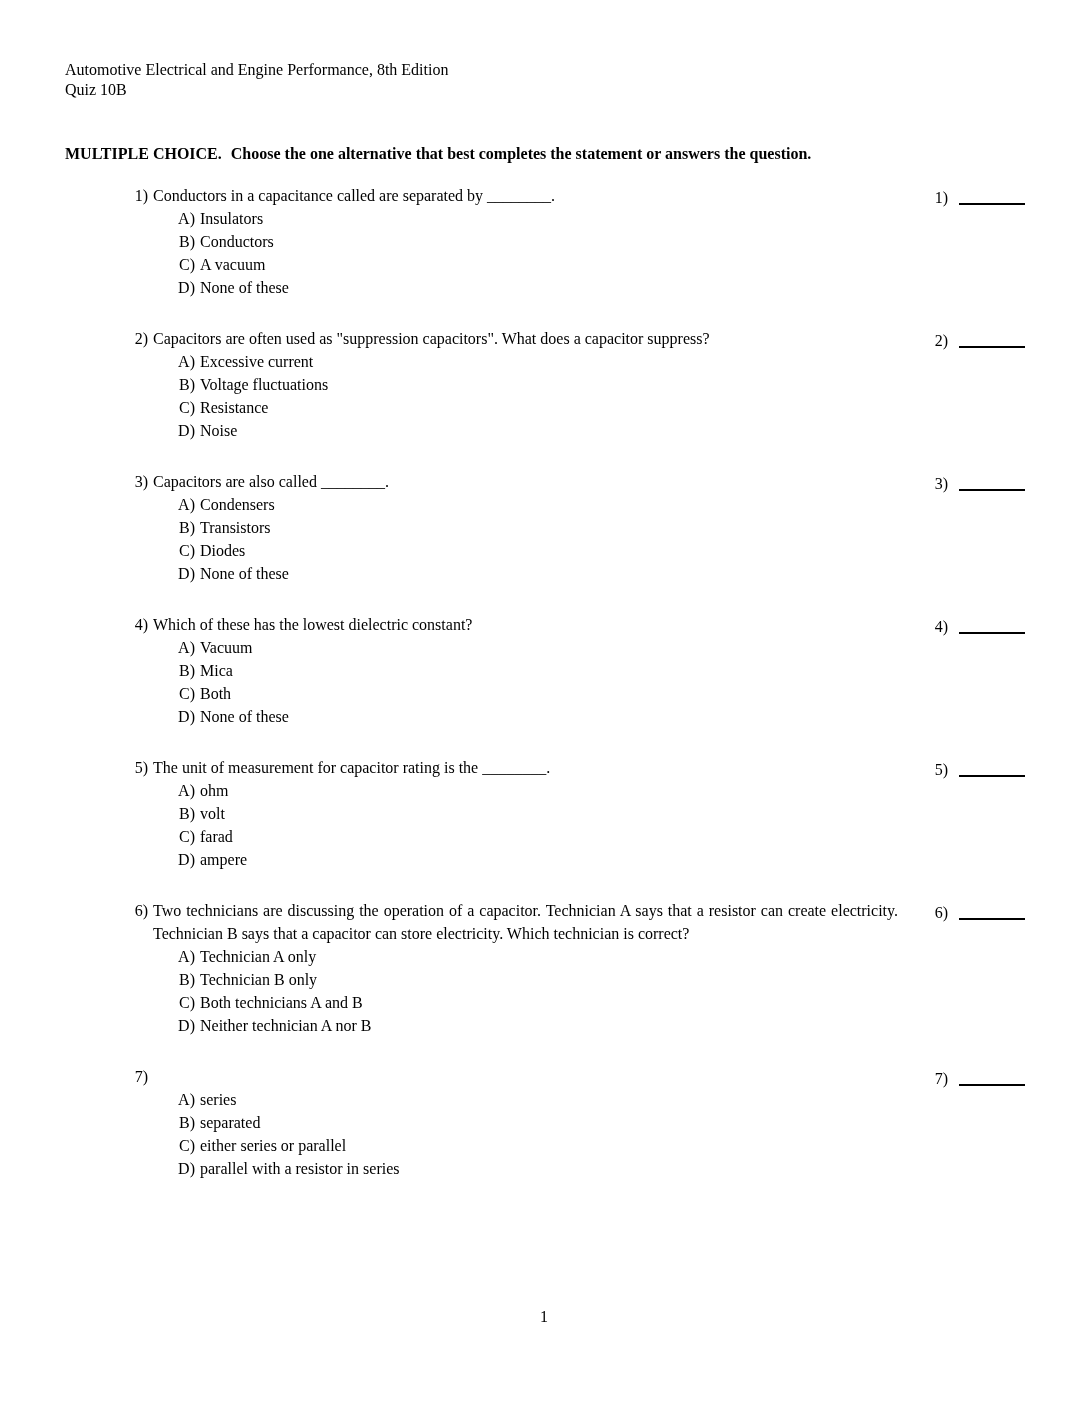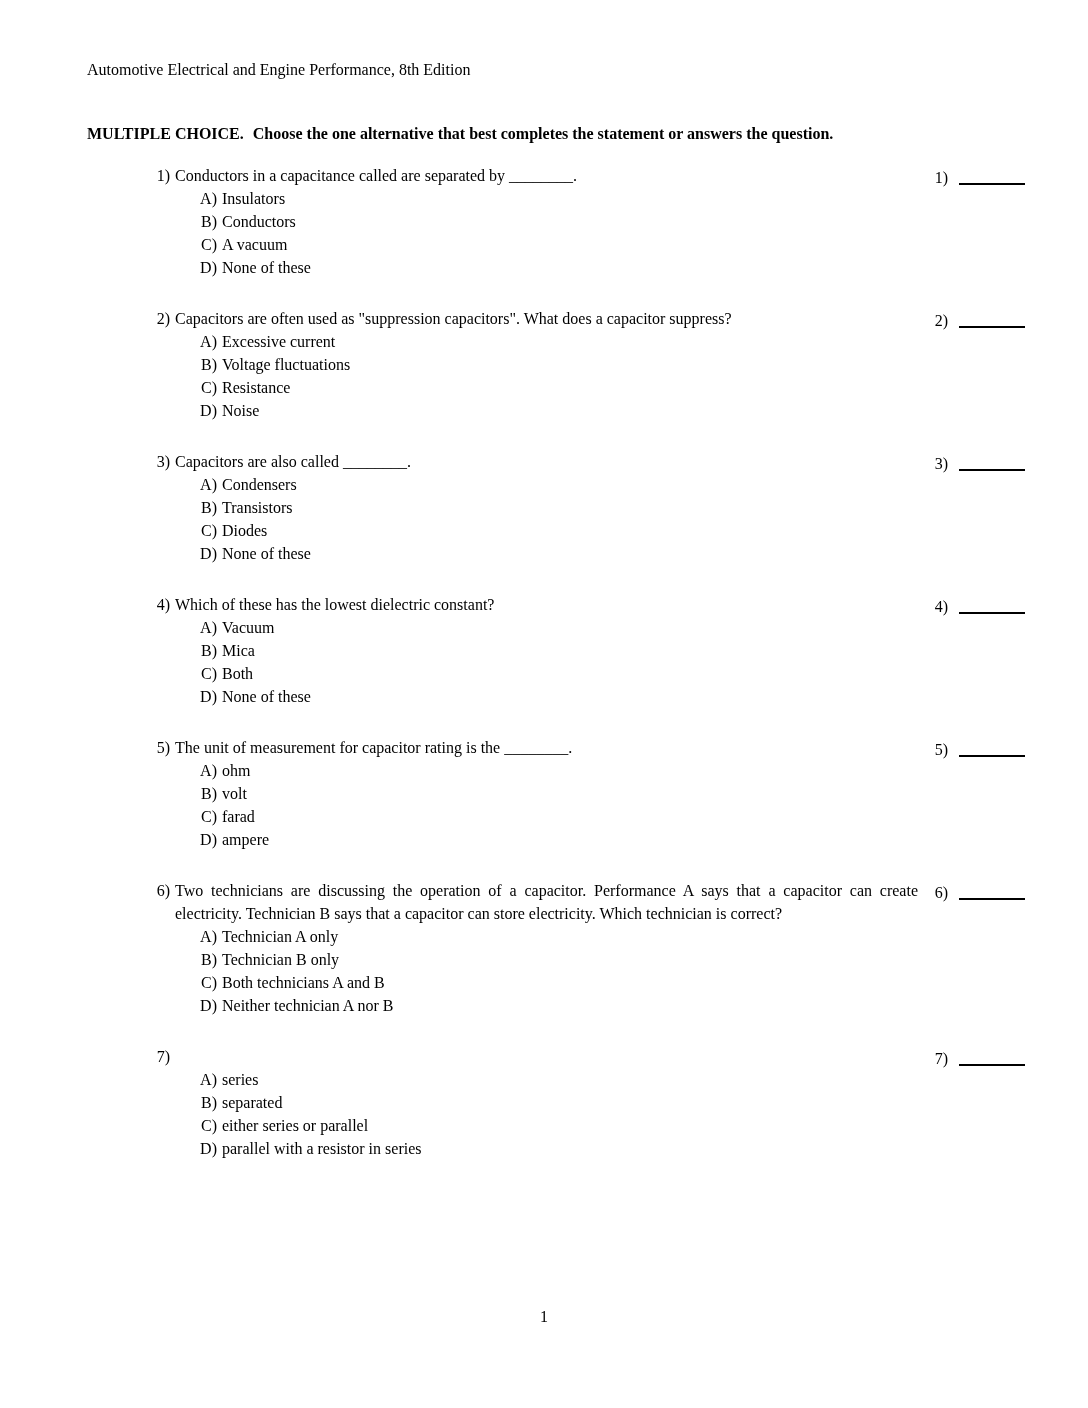--- a/index.html
+++ b/index.html
@@ -6,21 +6,21 @@
   html, body { margin: 0; padding: 0; background: #ffffff; }
   body {
     width: 1088px; height: 1408px;
     color: #000000;
     font-family: "Liberation Serif", "DejaVu Serif", serif;
     font-size: 16px;
   }
   .page {
     position: relative;
     width: 1088px; height: 1408px;
-    padding: 60px 63px 0 87px;
+    padding: 60px 63px 0 65px;
     overflow: hidden;
   }
   .header div { line-height: 20px; }
   .name-row { margin-top: 20px; line-height: 23px; white-space: nowrap; }
   .name-line {
     display: inline-block;
     width: 322px; height: 18px;
     border-bottom: 1.5px solid #000;
     vertical-align: baseline;
   }
@@ -63,20 +63,21 @@
     text-align: center;
   }
 </style>
 </head>
 <body>
 
 <div class="page">
 
   <div class="header">
     <div>Automotive Electrical and Engine Performance, 8th Edition</div>
+    <div>Quiz 10B</div>
   </div>
 
 
   <div class="instructions">
     <span>MULTIPLE CHOICE.</span><span class="gap"></span><span>Choose the one alternative that best completes the statement or answers the question.</span>
   </div>
 
   <div class="questions" id="questions">
   <div class="question-row">
     <div class="q-main">
@@ -245,21 +246,21 @@
     <div class="q-answer">
       <span class="ans-num">5)</span>
       <span class="ans-line"></span>
     </div>
   </div>
 
   <div class="question-row">
     <div class="q-main">
       <div class="q-line">
         <span class="q-num">6)</span>
-        <span class="q-body">Two technicians are discussing the operation of a capacitor. Performance A says that a capacitor can create electricity. Technician B says that a capacitor can store electricity. Which technician is correct?</span>
+        <span class="q-body">Two technicians are discussing the operation of a capacitor. Technician A says that a resistor can create electricity. Technician B says that a capacitor can store electricity. Which technician is correct?</span>
       </div>
       <div class="q-options">
   <div class="option">
     <span class="opt-label">A)</span>
     <span class="opt-text">Technician A only</span>
   </div>
 
   <div class="option">
     <span class="opt-label">B)</span>
     <span class="opt-text">Technician B only</span>

